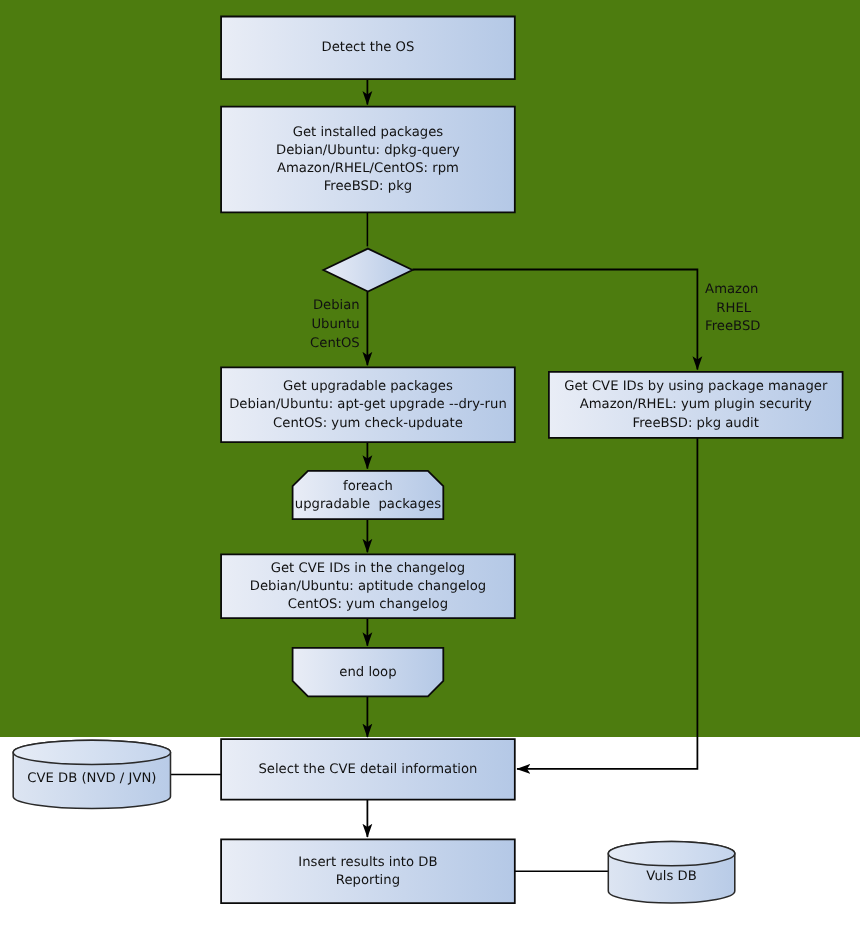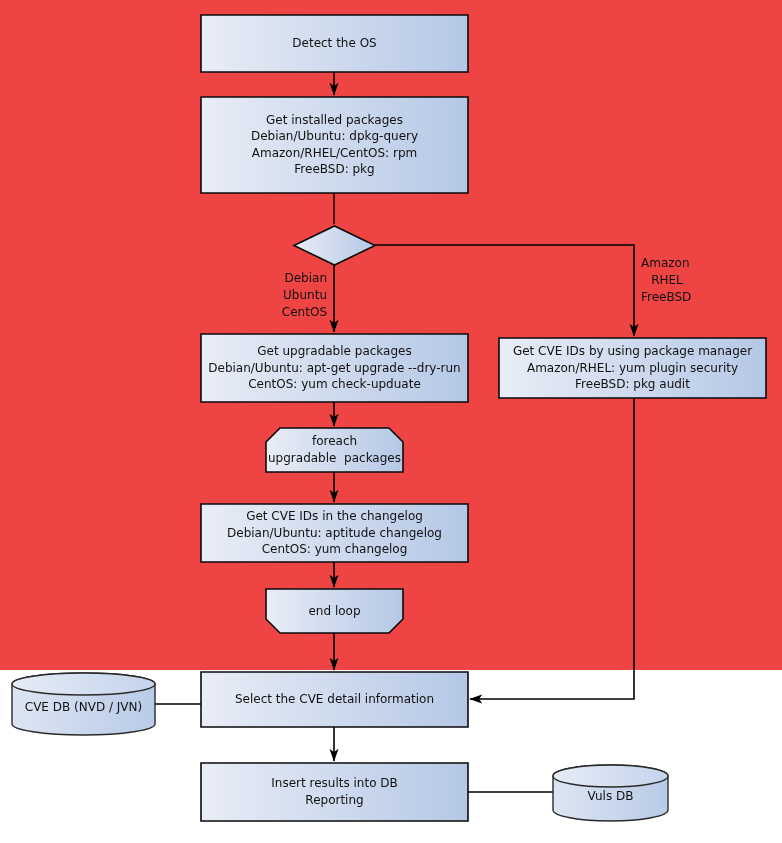--- a/index.html
+++ b/index.html
@@ -11,21 +11,21 @@
   body {
     width: 782px;
     height: 843px;
     overflow: hidden;
     font-family: "DejaVu Sans", "Liberation Sans", sans-serif;
   }
   #flow-root {
     position: relative;
     width: 782px;
     height: 670px;
-    background: #ef4444;
+    background: #4d7c0f;
   }
   svg#flowchart {
     display: block;
     width: 782px;
     height: 843px;
   }
   .node-shape {
     stroke: #0a0a0a;
     stroke-width: 1.6;
   }

